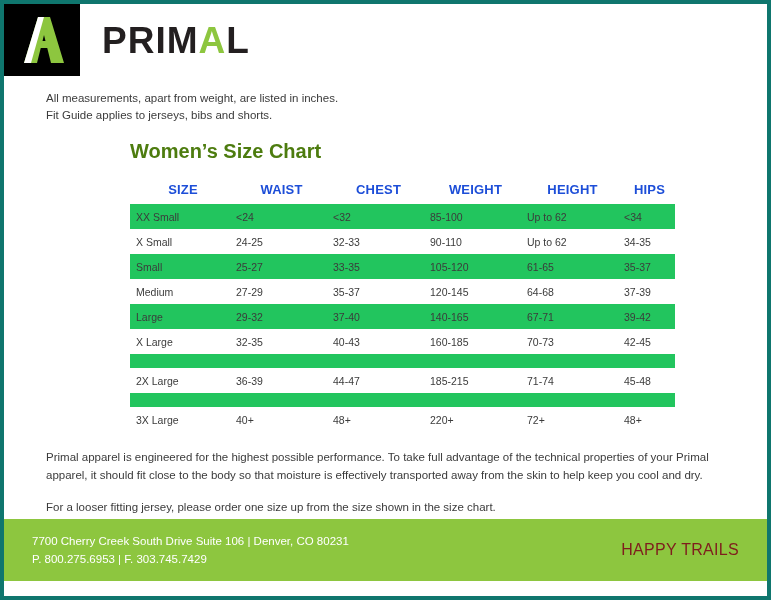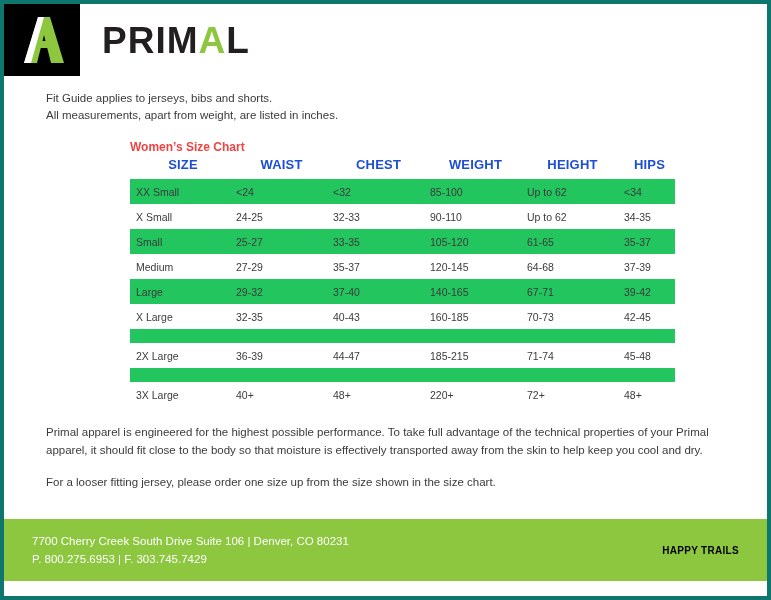--- a/index.html
+++ b/index.html
@@ -63,24 +63,24 @@
     font-size: 11.5px;
     line-height: 17px;
     color: #3b3b3b;
   }
 
   
   .chart-wrap {
     padding: 16px 0 0 126px;
   }
   .chart-title {
-    font-size: 12px;
+    font-size: 20px;
     font-weight: bold;
-    color: #ef4444;
-    margin-bottom: 1px;
+    color: #4d7c0f;
+    margin-bottom: 17px;
   }
   table.size-chart {
     border-collapse: collapse;
     width: 545px;
     table-layout: fixed;
   }
   table.size-chart th {
     text-align: center;
     font-size: 13px;
     font-weight: bold;
@@ -138,23 +138,23 @@
     justify-content: space-between;
     padding: 0 28px 0 28px;
     box-sizing: border-box;
   }
   .footer-left {
     color: #ffffff;
     font-size: 11.5px;
     line-height: 18px;
   }
   .footer-right {
-    color: #000000;
-    font-size: 10px;
-    font-weight: bold;
+    color: #7f1d1d;
+    font-size: 16px;
+    font-weight: normal;
     letter-spacing: 0.3px;
   }
 </style>
 </head>
 <body>
 
 <div class="page">
 
   <div class="header">
     <div class="logo-block">
@@ -167,22 +167,22 @@
       </span>
     </div>
     <div class="brand">
       <div class="brand-text">
         <span>PRIM</span><span class="accent">A</span><span>L</span>
       </div>
     </div>
   </div>
 
   <div class="intro">
+    <div>All measurements, apart from weight, are listed in inches.</div>
     <div>Fit Guide applies to jerseys, bibs and shorts.</div>
-    <div>All measurements, apart from weight, are listed in inches.</div>
   </div>
 
   <div class="chart-wrap">
     <div class="chart-title">Women’s Size Chart</div>
     <table class="size-chart">
       <colgroup>
         <col class="c-size">
           <col class="c-waist">
           <col class="c-chest">
           <col class="c-weight">

